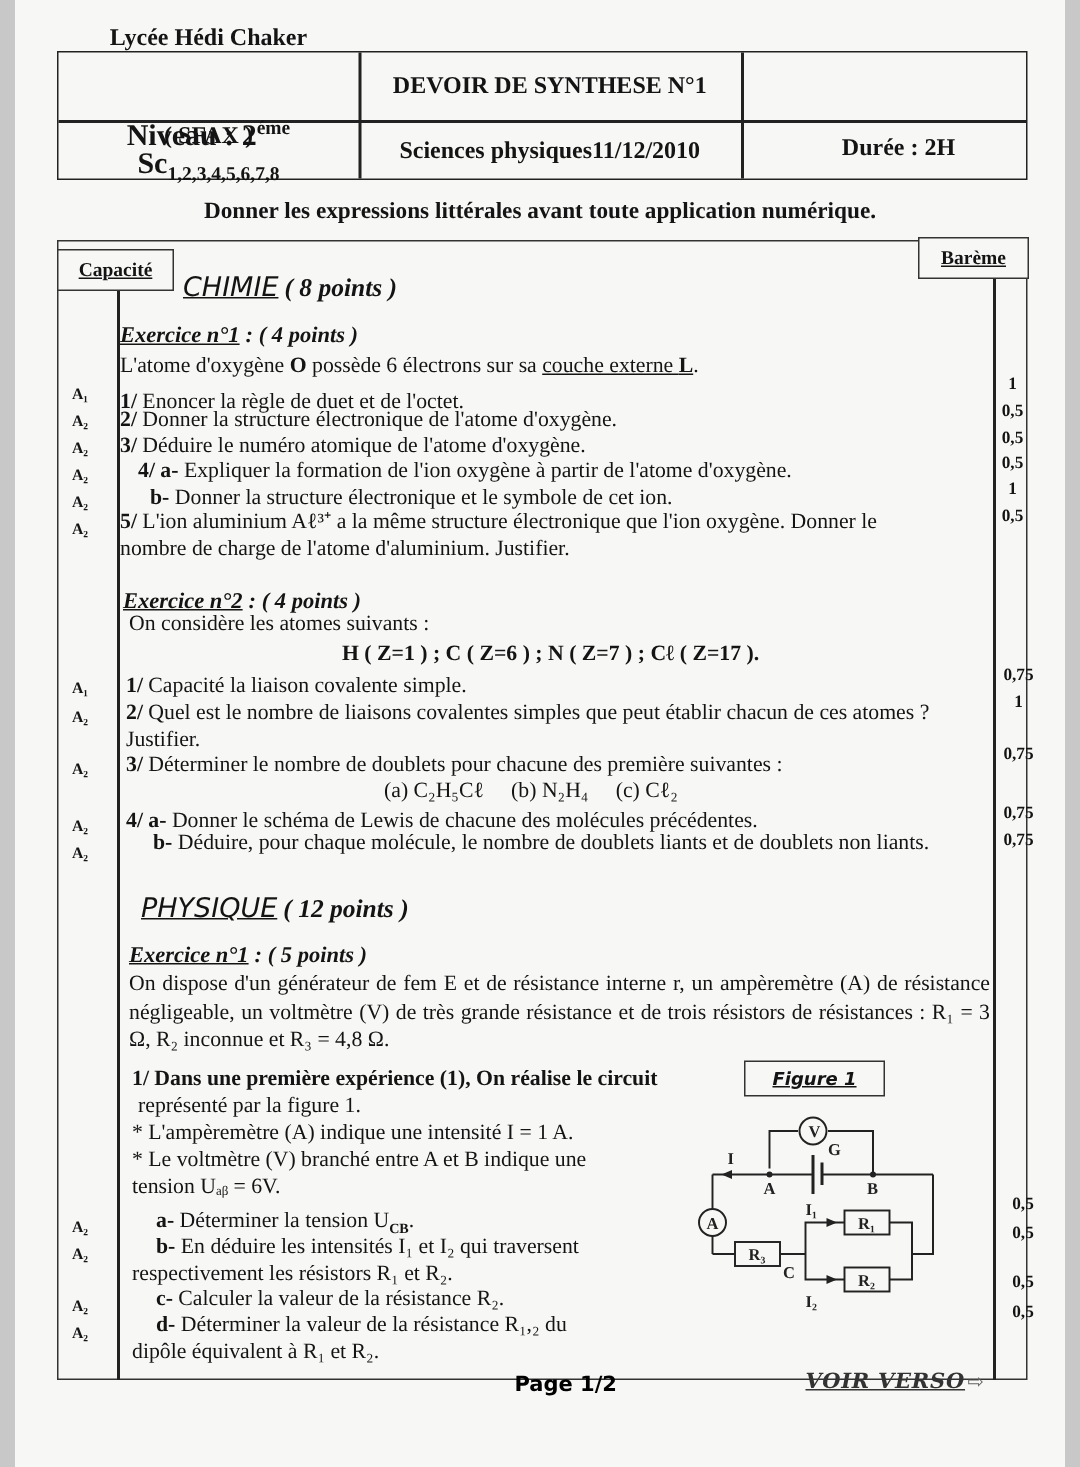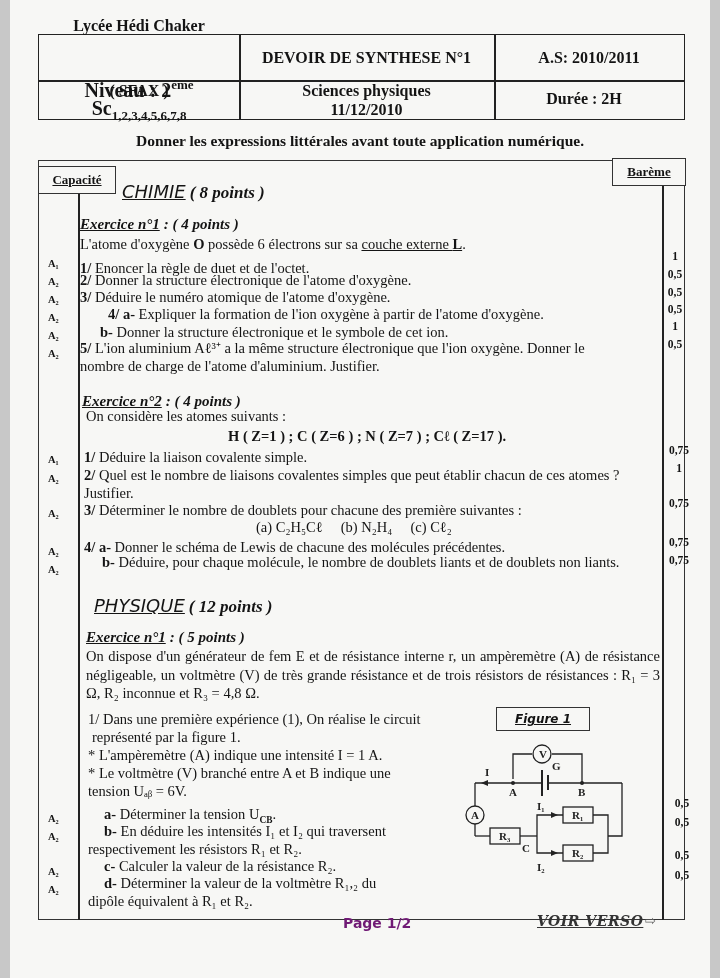--- a/index.html
+++ b/index.html
@@ -26,47 +26,46 @@
   .frame { position: absolute; left: 38px; top: 160px; width: 647px; height: 760px; border: 1.5px solid #333; box-sizing: border-box; }
   .label-box { position: absolute; border: 1.5px solid #333; background: #f7f7f5; font-weight: bold; font-size: 13px; box-sizing: border-box; display: flex; align-items: center; justify-content: center; }
   .sec-title { font-family: "DejaVu Sans", sans-serif; font-style: italic; font-size: 18px; }
   .sec-pts { font-family: "Liberation Serif", serif; font-style: italic; font-size: 17px; font-weight: bold; }
   .ex-title { font-weight: bold; font-style: italic; font-size: 15px; }
   .line { position: absolute; font-size: 14.5px; white-space: nowrap; line-height: 17px; }
   .cap { position: absolute; left: 48px; font-weight: bold; font-size: 10.5px; }
   .pts { position: absolute; font-weight: bold; font-size: 11.5px; text-align: center; width: 30px; }
   .justify { position: absolute; font-size: 14.5px; line-height: 18.5px; text-align: justify; }
   .fig-title { position: absolute; left: 496px; top: 707px; width: 94px; height: 24px; border: 1.5px solid #333; box-sizing: border-box; display: flex; align-items: center; justify-content: center; font-family: "DejaVu Sans", sans-serif; font-weight: bold; font-style: italic; font-size: 12px; text-decoration: underline; }
-  .footer-page { position: absolute; left: 343px; top: 915px; font-family: "DejaVu Sans", sans-serif; font-weight: bold; font-size: 14px; color: #701a75; }
+  .footer-page { position: absolute; left: 343px; top: 915px; font-family: "DejaVu Sans", sans-serif; font-weight: bold; font-size: 14px; color: #000000; }
   .footer-verso { position: absolute; left: 537px; top: 913px; font-family: "DejaVu Serif", serif; font-style: italic; font-weight: bold; font-size: 14px; text-decoration: underline; color: #333; letter-spacing: 0.5px; }
   .arrow { position: absolute; left: 645px; top: 913px; font-size: 13px; color: #666; }
 </style>
 </head>
 <body>
 
 <div class="paper"></div>
 
 <div class="hdr">
   <div class="vline" style="left:200px;top:0;height:84px;"></div>
   <div class="vline" style="left:455px;top:0;height:84px;"></div>
   <div class="hline" style="left:0;top:45px;width:645px;"></div>
   <div class="cell" style="left:0;top:0;width:200px;height:45px;flex-direction:column;gap:46px;">
     <span>Lycée Hédi Chaker</span>
     <span>( SFAX )</span>
   </div>
   <div class="cell" style="left:200px;top:0;width:255px;height:45px;">DEVOIR DE SYNTHESE N°1</div>
-  <div class="cell" style="left:455px;top:0;width:190px;height:45px;">A.S: 2010/2011</div>
   <div class="cell" style="left:0;top:46px;width:200px;height:38px;font-size:20px;font-family:Liberation Serif, serif;">
     <span><span>Niveau : 2</span><sup>éme</sup><span> Sc</span><sub>1,2,3,4,5,6,7,8</sub></span>
   </div>
-  <div class="cell" style="left:200px;top:46px;width:255px;height:38px;flex-direction:column;">
+  <div class="cell" style="left:200px;top:46px;width:255px;height:38px;flex-direction:row;">
     <span>Sciences physiques</span>
     <span>11/12/2010</span>
   </div>
-  <div class="cell" style="left:440px;top:46px;width:190px;height:38px;align-items:flex-start;padding-top:8px;padding-left:20px;">Durée : 2H</div>
+  <div class="cell" style="left:455px;top:46px;width:190px;height:38px;align-items:flex-start;padding-top:8px;padding-left:20px;">Durée : 2H</div>
 </div>
 
 <div class="note">Donner les expressions littérales avant toute application numérique.</div>
 
 <div class="frame"></div>
 <div class="vline" style="left:78px;top:190px;height:730px;"></div>
 <div class="vline" style="left:662px;top:186px;height:734px;"></div>
 <div class="label-box" style="left:38px;top:166px;width:78px;height:28px;text-decoration:underline;">Capacité</div>
 <div class="label-box" style="left:612px;top:158px;width:74px;height:28px;text-decoration:underline;">Barème</div>
 
@@ -88,41 +87,41 @@
 
 <div class="cap" style="top:276px;">A₂</div>
 <div class="line" style="left:80px;top:272px;"><b>2/</b><span> Donner la structure électronique de l'atome d'oxygène.</span></div>
 <div class="pts" style="left:660px;top:268px;">0,5</div>
 
 <div class="cap" style="top:294px;">A₂</div>
 <div class="line" style="left:80px;top:289px;"><b>3/</b><span> Déduire le numéro atomique de l'atome d'oxygène.</span></div>
 <div class="pts" style="left:660px;top:286px;">0,5</div>
 
 <div class="cap" style="top:312px;">A₂</div>
-<div class="line" style="left:80px;top:306px;padding-left:28px;"><b>4/ a-</b><span> Expliquer la formation de l'ion oxygène à partir de l'atome d'oxygène.</span></div>
+<div class="line" style="left:64px;top:306px;padding-left:28px;"><b>4/ a-</b><span> Expliquer la formation de l'ion oxygène à partir de l'atome d'oxygène.</span></div>
 <div class="pts" style="left:660px;top:303px;">0,5</div>
 
 <div class="cap" style="top:330px;">A₂</div>
 <div class="line" style="left:100px;top:324px;"><b>b-</b><span> Donner la structure électronique et le symbole de cet ion.</span></div>
 <div class="pts" style="left:660px;top:320px;">1</div>
 
 <div class="cap" style="top:348px;">A₂</div>
 <div class="line" style="left:80px;top:340px;"><b>5/</b><span> L'ion aluminium Aℓ³⁺ a la même structure électronique que l'ion oxygène. Donner le</span></div>
 <div class="pts" style="left:660px;top:338px;">0,5</div>
 <div class="line" style="left:80px;top:358px;">nombre de charge de l'atome d'aluminium. Justifier.</div>
 
 <div class="abs" style="left:82px;top:392px;">
   <span class="ex-title ul">Exercice n°2</span>
   <span class="ex-title">: ( 4 points )</span>
 </div>
 <div class="line" style="left:86px;top:408px;">On considère les atomes suivants :</div>
 <div class="line bold" style="left:228px;top:428px;">H ( Z=1 )  ;  C ( Z=6 )  ;  N ( Z=7 )  ;   Cℓ ( Z=17 ).</div>
 
 <div class="cap" style="top:454px;">A₁</div>
-<div class="line" style="left:84px;top:449px;"><b>1/</b><span> Déduire la liaison covalente simple.</span></div>
+<div class="line" style="left:84px;top:449px;"><b>1/</b><span> Capacité la liaison covalente simple.</span></div>
 <div class="pts" style="left:664px;top:444px;">0,75</div>
 
 <div class="cap" style="top:473px;">A₂</div>
 <div class="line" style="left:84px;top:467px;"><b>2/</b><span> Quel est le nombre de liaisons covalentes simples que peut établir chacun de ces atomes ?</span></div>
 <div class="pts" style="left:664px;top:462px;">1</div>
 <div class="line" style="left:84px;top:485px;">Justifier.</div>
 
 <div class="cap" style="top:508px;">A₂</div>
 <div class="line" style="left:84px;top:502px;"><b>3/</b><span> Déterminer le nombre de doublets pour chacune des première suivantes :</span></div>
 <div class="pts" style="left:664px;top:497px;">0,75</div>
@@ -144,41 +143,41 @@
 <div class="abs" style="left:94px;top:595px;">
   <span class="sec-title ul">PHYSIQUE</span>
   <span class="sec-pts">( 12 points )</span>
 </div>
 <div class="abs" style="left:86px;top:628px;">
   <span class="ex-title ul">Exercice n°1</span>
   <span class="ex-title">: ( 5 points )</span>
 </div>
 <div class="justify" style="left:86px;top:647px;width:574px;">On dispose d'un générateur de fem E et de résistance interne r, un ampèremètre (A) de résistance négligeable, un voltmètre (V) de très grande résistance et de trois résistors de résistances : R₁ = 3 Ω, R₂ inconnue et R₃ = 4,8 Ω.</div>
 
-<div class="line" style="left:88px;top:711px;">1/ Dans une première expérience (1), On réalise le circuit</div>
+<div class="line" style="left:88px;top:711px;font-weight:bold;">1/ Dans une première expérience (1), On réalise le circuit</div>
 <div class="line" style="left:92px;top:729px;">représenté par la figure 1.</div>
 <div class="line" style="left:88px;top:747px;">* L'ampèremètre (A) indique une intensité I = 1 A.</div>
 <div class="line" style="left:88px;top:765px;">* Le voltmètre (V) branché entre A et B indique une</div>
 <div class="line" style="left:88px;top:783px;">tension Uₐᵦ = 6V.</div>
 
 <div class="cap" style="top:813px;">A₂</div>
 <div class="line" style="left:104px;top:806px;"><b>a-</b><span> Déterminer la tension U</span><sub class="bold">CB</sub><span>.</span></div>
 <div class="pts" style="left:667px;top:797px;">0,5</div>
 
 <div class="cap" style="top:831px;">A₂</div>
 <div class="line" style="left:104px;top:823px;"><b>b-</b><span> En déduire les intensités I₁ et I₂ qui traversent</span></div>
 <div class="pts" style="left:667px;top:816px;">0,5</div>
 <div class="line" style="left:88px;top:841px;">respectivement les résistors R₁ et R₂.</div>
 
 <div class="cap" style="top:866px;">A₂</div>
 <div class="line" style="left:104px;top:858px;"><b>c-</b><span> Calculer la valeur de la résistance R₂.</span></div>
 <div class="pts" style="left:667px;top:849px;">0,5</div>
 
 <div class="cap" style="top:884px;">A₂</div>
-<div class="line" style="left:104px;top:875px;"><b>d-</b><span> Déterminer la valeur de la voltmètre R₁,₂ du</span></div>
+<div class="line" style="left:104px;top:875px;"><b>d-</b><span> Déterminer la valeur de la résistance R₁,₂ du</span></div>
 <div class="pts" style="left:667px;top:869px;">0,5</div>
 <div class="line" style="left:88px;top:893px;">dipôle équivalent à R₁ et R₂.</div>
 
 <div class="fig-title">Figure 1</div>
 <svg class="abs" style="left:455px;top:740px;" width="185" height="140" viewBox="0 0 185 140">
   <g stroke="#222" stroke-width="1.3" fill="none">
 
     <polyline points="58,39 58,14 77,14"></polyline>
     <polyline points="97,14 127,14 127,43"></polyline>
     <circle cx="87" cy="14" r="9"></circle>

